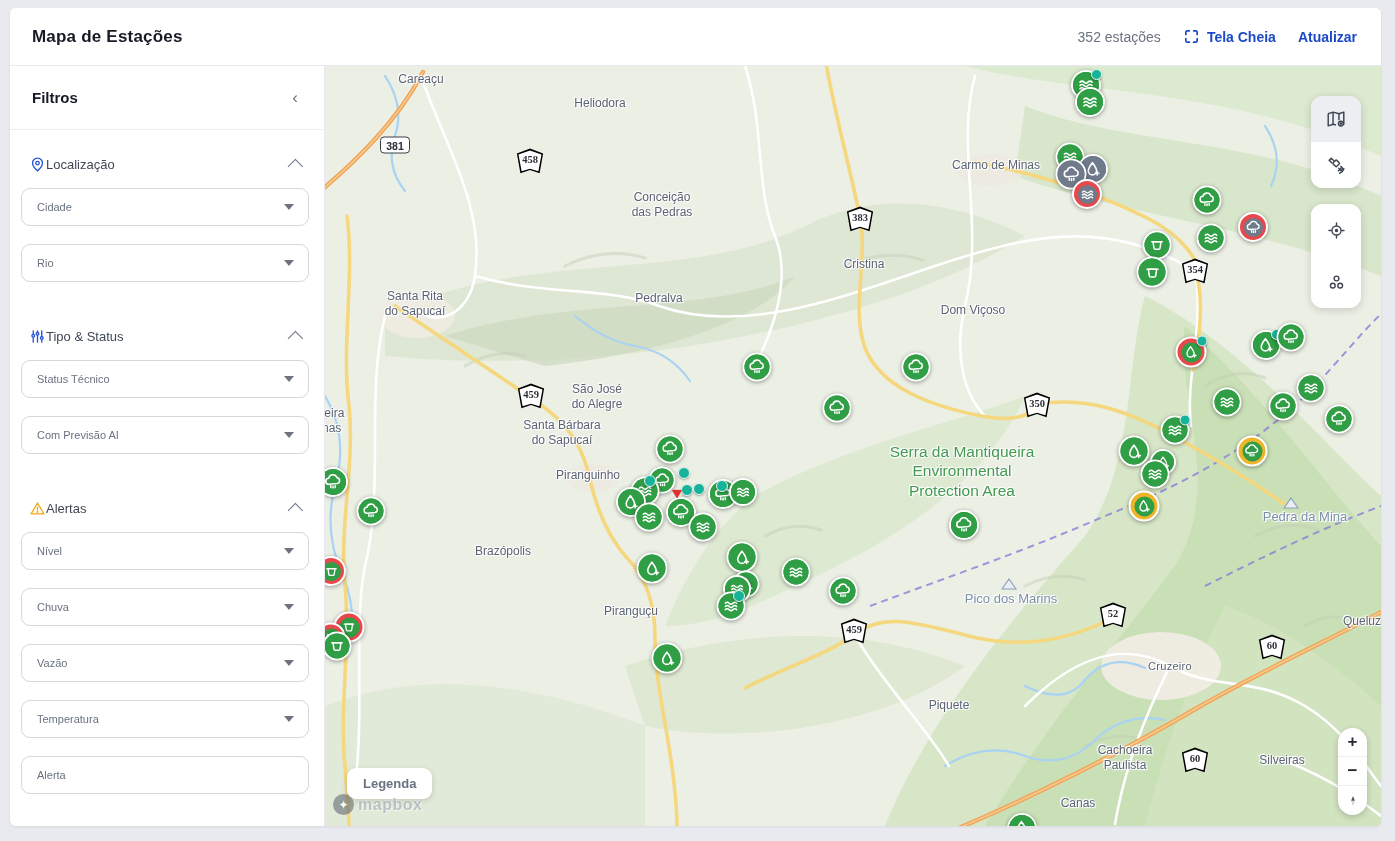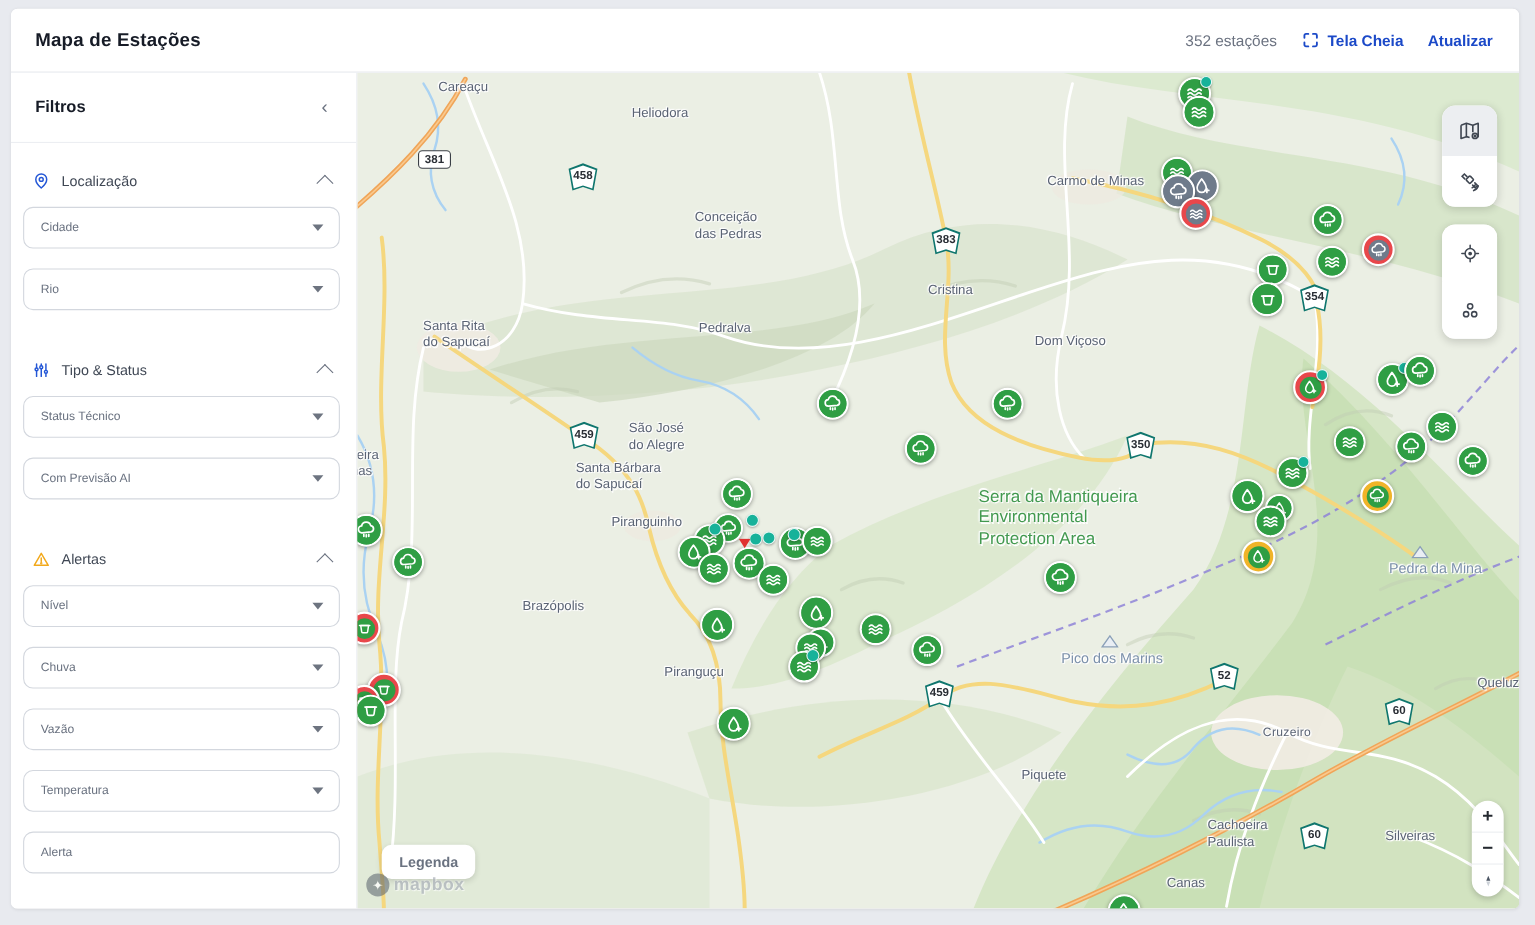--- a/index.html
+++ b/index.html
@@ -11,38 +11,38 @@
   .hdr-right { display:flex; align-items:center; gap:22px; }
   .stations-count { font-size:14px; color:#6b7280; }
   .hdr-link { display:flex; align-items:center; gap:7px; font-size:14px; font-weight:700; color:#1b49c8; cursor:pointer; }
   
   .body { flex:1; display:flex; min-height:0; }
   .sidebar { width:315px; flex:0 0 315px; border-right:1px solid #e7e9ee; background:#fff; overflow:hidden; }
   .filters-hdr { height:64px; display:flex; align-items:center; justify-content:space-between; padding:0 18px 0 22px; border-bottom:1px solid #eceef2; }
   .filters-title { font-size:15px; font-weight:700; color:#161b26; }
   .collapse-btn { color:#6b7280; font-size:17px; cursor:pointer; padding:4px 8px; }
   .filters-list { padding:20px 15px 0 11px; }
-  .fsec-hdr { display:flex; align-items:center; gap:10px; padding:0 6px 0 8px; margin-bottom:15px; margin-top:6px; }
+  .fsec-hdr { display:flex; align-items:center; padding:0 6px 0 8px; margin-bottom:15px; margin-top:6px; }
   .fsec-hdr .flabel { flex:1; font-size:13px; color:#3f4754; }
   .fsec-gap { height:22px; }
   .chev-up { width:11px; height:11px; border-left:1.8px solid #6b7280; border-top:1.8px solid #6b7280; transform:rotate(45deg) translateY(3px); }
   .dd { height:38px; border:1px solid #d3d7de; border-radius:9px; display:flex; align-items:center; justify-content:space-between; padding:0 14px 0 15px; margin:0 0 18px 0; cursor:pointer; background:#fff; }
   .dd-label { font-size:11px; color:#6a7280; }
   .dd-caret { width:0; height:0; border-left:5px solid transparent; border-right:5px solid transparent; border-top:6px solid #6d7480; }
   
   .map-wrap { position:relative; flex:1; overflow:hidden; background:#ebefe4; }
   .map-base { position:absolute; inset:0; }
-  .map-label { position:absolute; transform:translate(-50%,-50%); color:#5a6374; font-size:12px; line-height:1.25; white-space:nowrap; text-shadow:0 0 3px #fff,0 0 3px #fff,0 0 2px #fff,1px 1px 0 #fff,-1px -1px 0 #fff; pointer-events:none; }
+  .map-label { position:absolute; transform:translate(-50%,-50%); text-align:center; color:#5a6374; font-size:12px; line-height:1.25; white-space:nowrap; text-shadow:0 0 3px #fff,0 0 3px #fff,0 0 2px #fff,1px 1px 0 #fff,-1px -1px 0 #fff; pointer-events:none; }
   .map-label.big { font-size:11px; letter-spacing:.3px; }
   .map-label.green { color:#42994f; font-size:15.5px; }
   .map-label.blue { color:#7b90aa; font-size:13px; }
   .peak-ic { position:absolute; transform:translate(-50%,-50%); width:16px; height:12px; pointer-events:none; }
   
   .shield { position:absolute; transform:translate(-50%,-50%); font-size:10.5px; font-weight:700; color:#2b2f36; }
-  .pent-o { width:32px; height:26px; background:#0f766e; clip-path:polygon(50% 2%,91% 21%,80% 97%,50% 85%,20% 97%,9% 21%); display:flex; align-items:center; justify-content:center; }
+  .pent-o { width:32px; height:26px; background:#000000; clip-path:polygon(50% 2%,91% 21%,80% 97%,50% 85%,20% 97%,9% 21%); display:flex; align-items:center; justify-content:center;font-family:Liberation Serif, serif; }
   .pent-i { width:28px; height:22px; background:#fff; clip-path:polygon(50% 2%,91% 21%,80% 97%,50% 85%,20% 97%,9% 21%); display:flex; align-items:center; justify-content:center; padding-bottom:3px; }
   .rect-o { width:30px; height:17px; background:#fff; border:1.6px solid #3a3f46; border-radius:4px; display:flex; align-items:center; justify-content:center; }
   
   .marker { position:absolute; transform:translate(-50%,-50%); border-radius:50%; border:2.5px solid #fff; box-shadow:0 1px 4px rgba(0,0,0,.38); cursor:pointer; }
   .marker .core { position:absolute; inset:0; border-radius:50%; display:flex; align-items:center; justify-content:center; }
   .marker.ringed .core { inset:3.5px; }
   .badge-dot { position:absolute; border-radius:50%; background:#17b29a; border:1.5px solid #e8f7f3; box-shadow:0 1px 2px rgba(0,0,0,.3); cursor:pointer; }
   .alert-tri { position:absolute; transform:translate(-50%,-50%); background:#e03131; clip-path:polygon(0 0,100% 0,50% 100%); }
   
   .ctl-card { position:absolute; background:#fff; border-radius:12px; box-shadow:0 2px 8px rgba(0,0,0,.16); overflow:hidden; }

